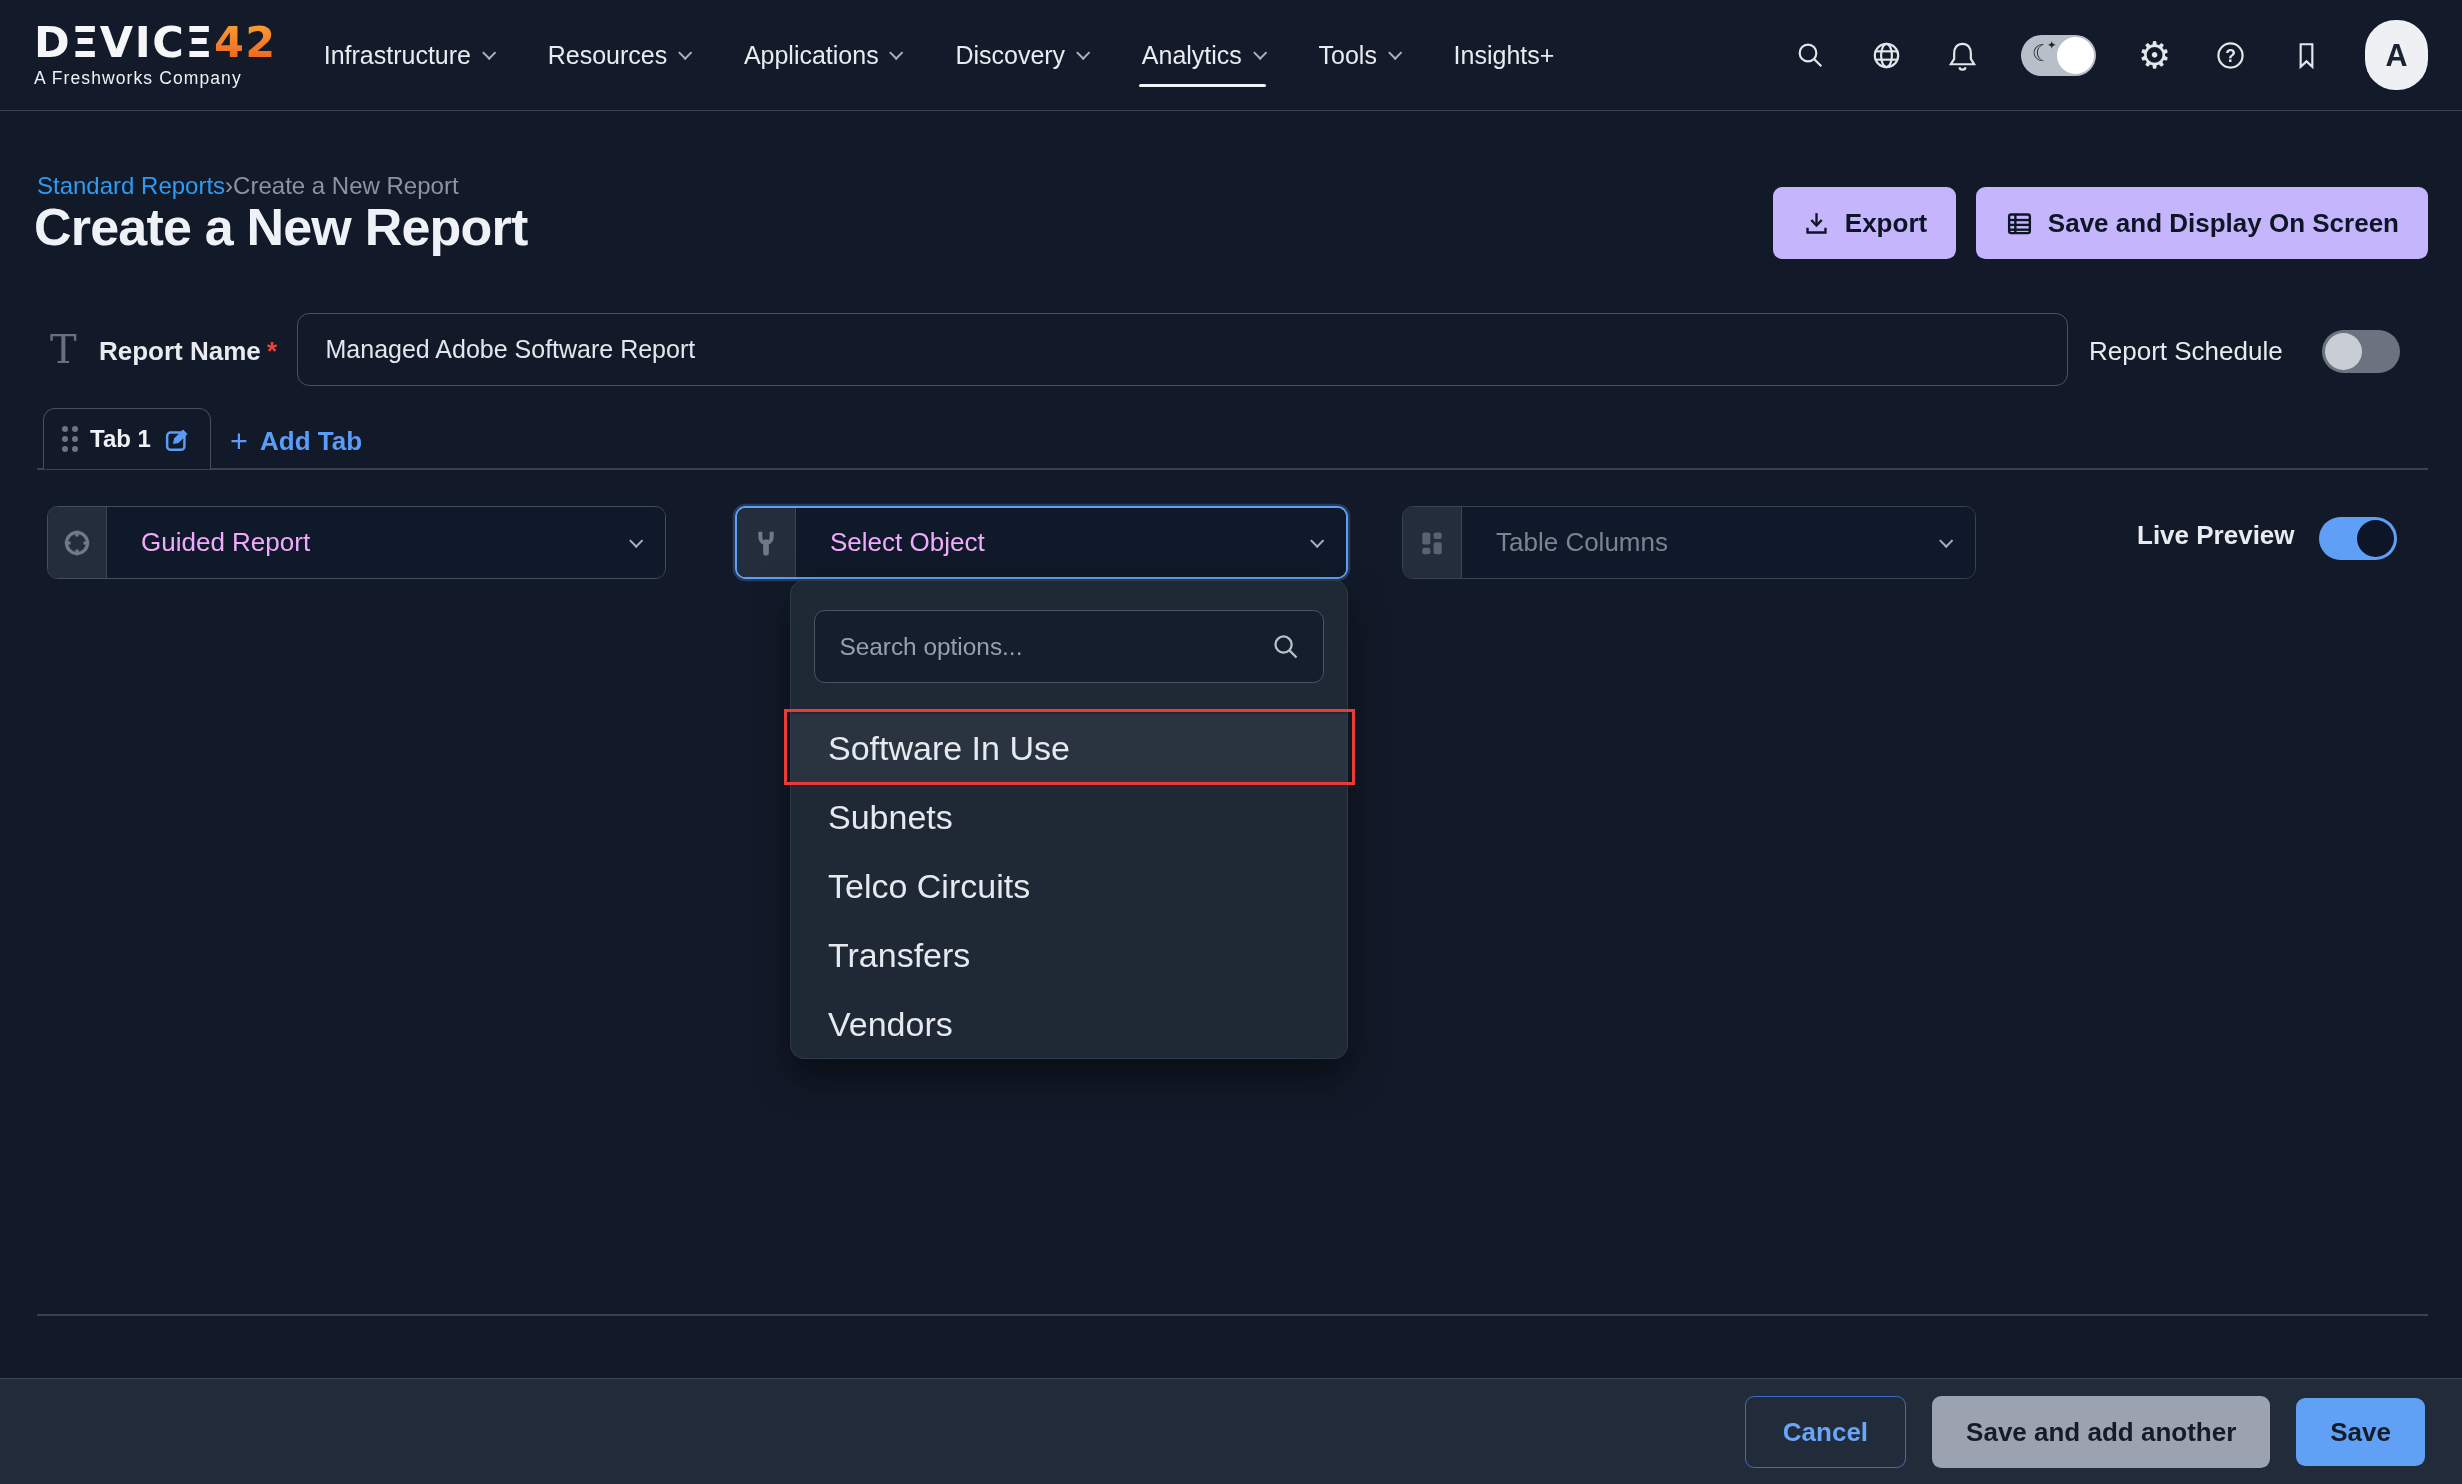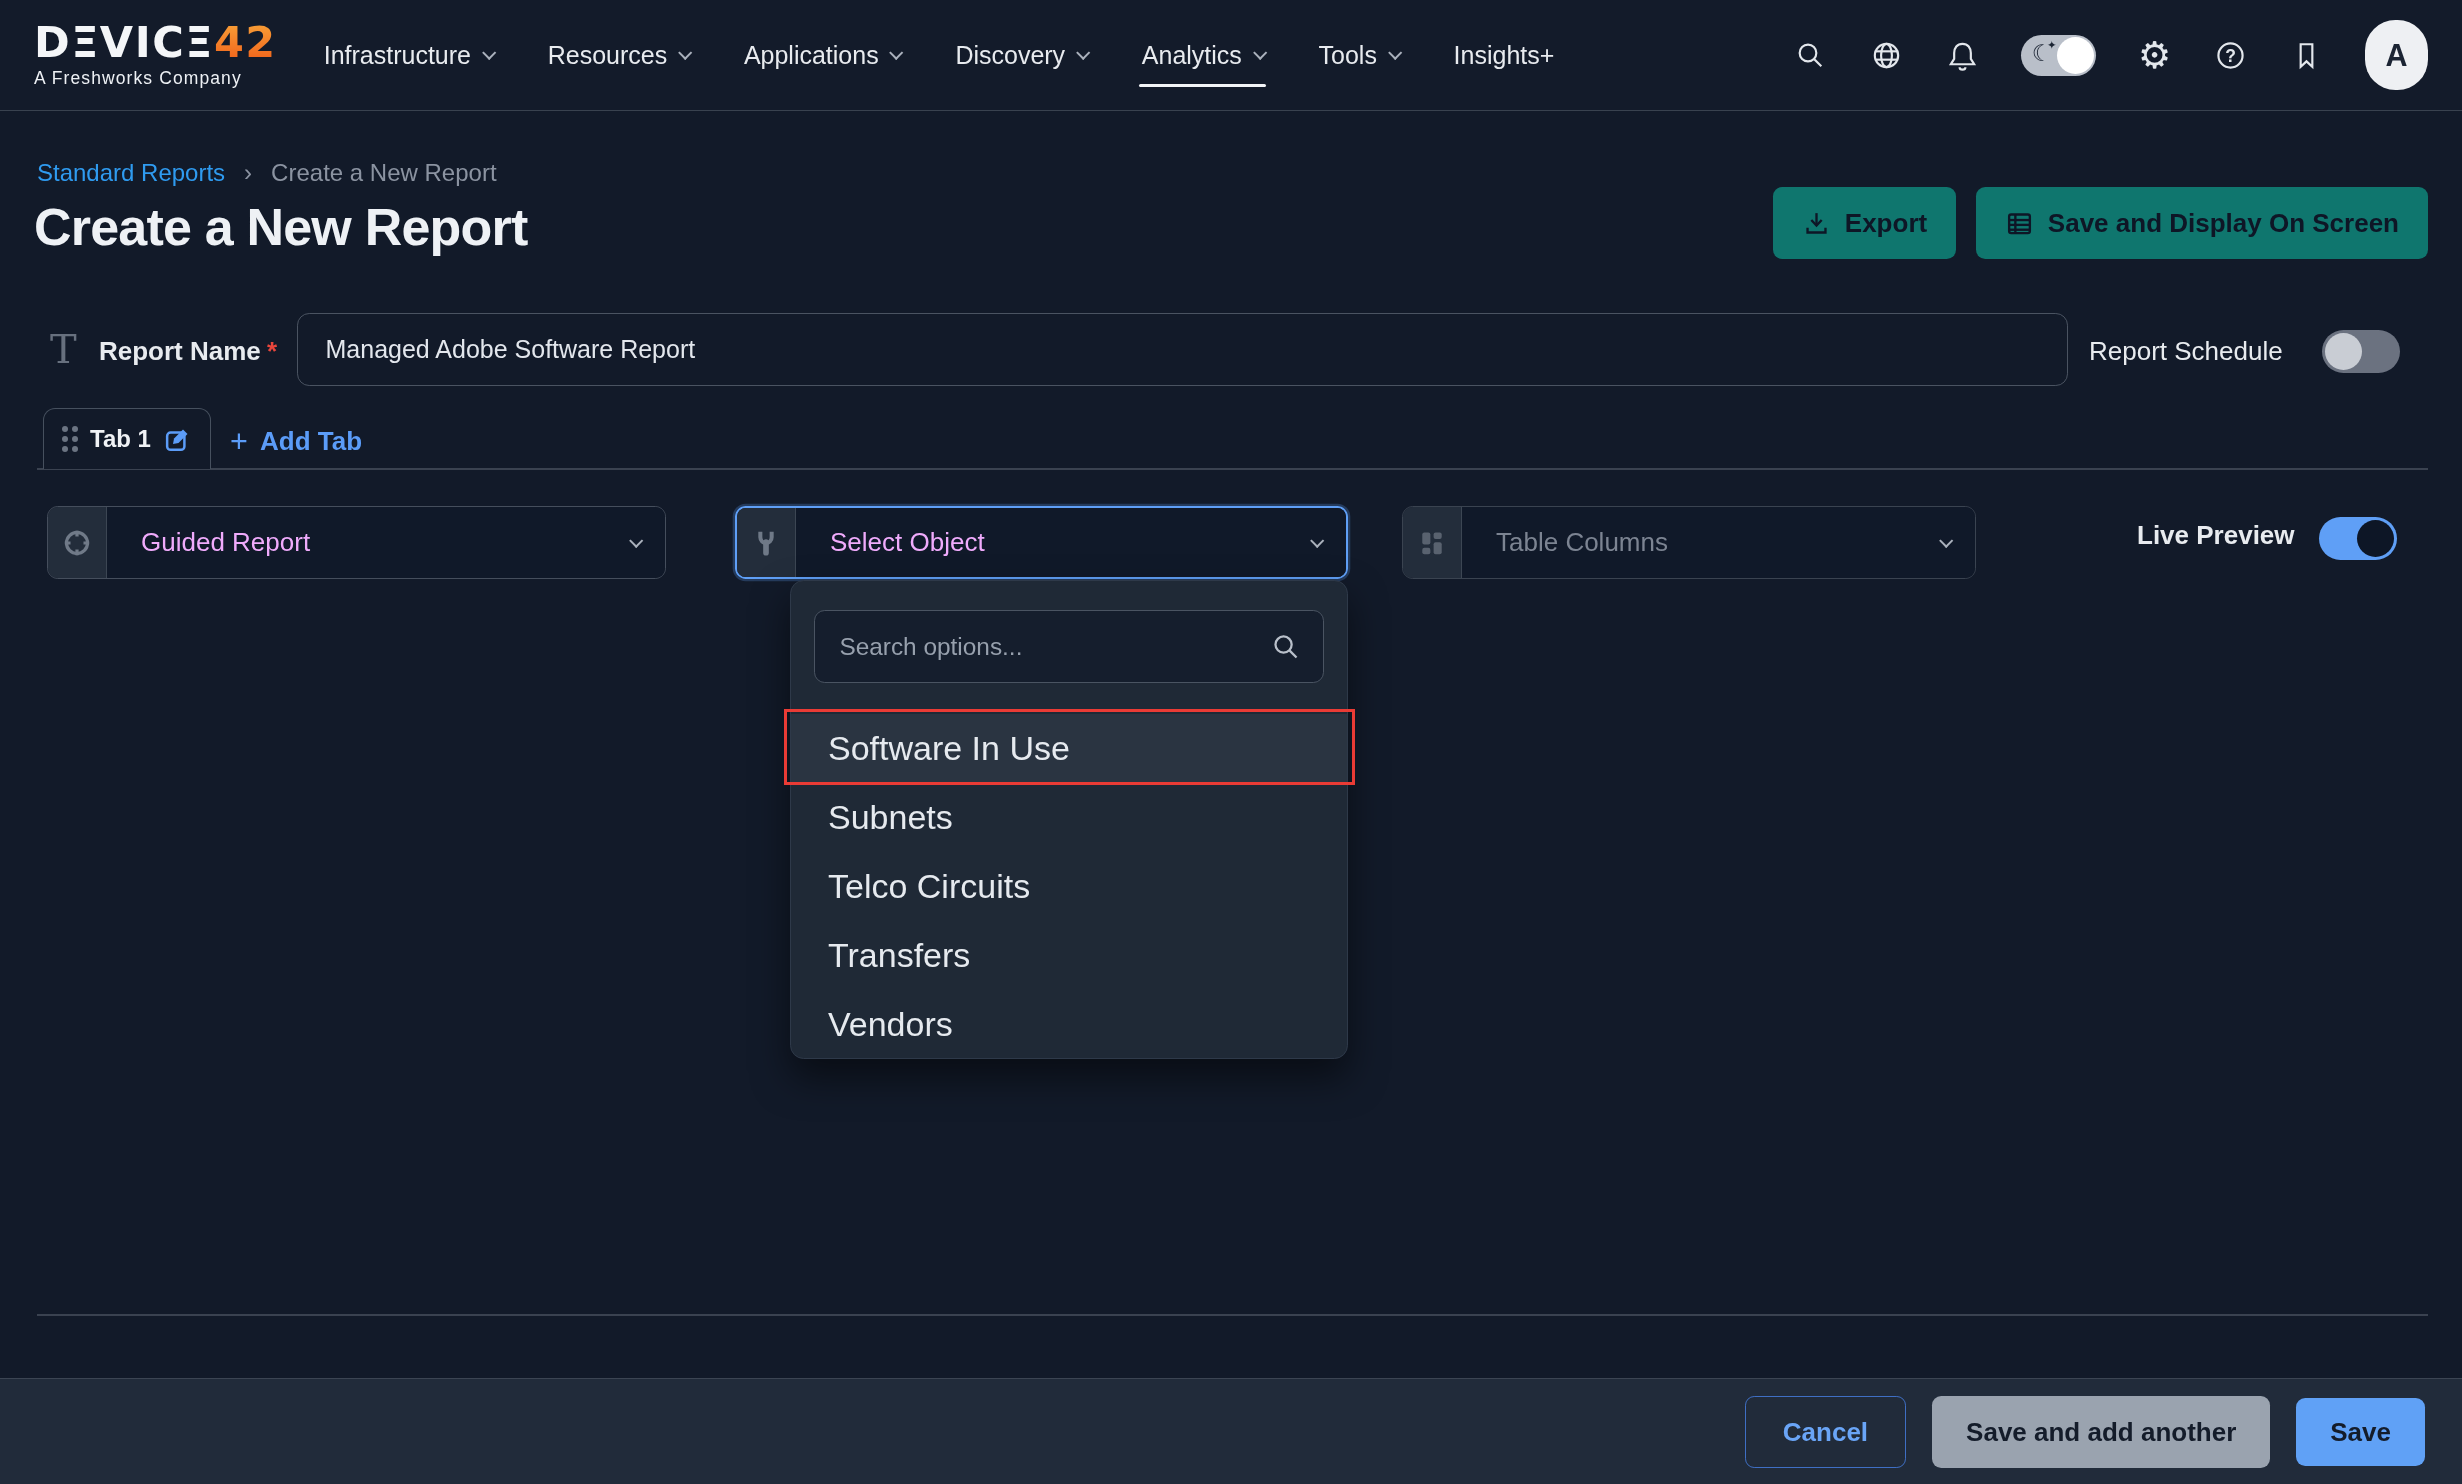--- a/index.html
+++ b/index.html
@@ -24,27 +24,27 @@
   .nav-ic svg { stroke:#e3e7ec; fill:none; stroke-width:2.6; }
   .gear-glyph { font-family:"DejaVu Sans", sans-serif; font-size:37px; color:#e3e7ec; line-height:1; }
   .theme-toggle { position:relative; width:75px; height:41px; border-radius:20.6px; background:#b9bfc9; cursor:pointer; }
   .theme-knob { position:absolute; top:2.3px; right:2.3px; width:37px; height:37px; border-radius:50%; background:#ffffff; }
   .theme-moon { position:absolute; left:10.7px; top:5.3px; font-size:23px; color:#1b2433; font-family:"DejaVu Sans", sans-serif; }
   .theme-spark { position:absolute; left:26px; top:3.1px; font-size:11.4px; color:#1b2433; font-family:"DejaVu Sans", sans-serif; }
   .avatar { width:63px; height:70px; border-radius:30.5px; background:#eef0f3; color:#1b2433; display:flex; align-items:center;
             justify-content:center; font-size:30.5px; font-weight:bold; cursor:pointer; }
 
   
-  .breadcrumb { position:absolute; left:37px; top:159px; font-size:24px; display:flex; gap:19px; align-items:center; }
+  .breadcrumb { position:absolute; left:37px; top:172px; font-size:24px; display:flex; gap:0; align-items:center; }
   .crumb-link { color:#2f9bf0; cursor:pointer; }
   .crumb-sep { color:#8b93a1; }
   .crumb-cur { color:#8b93a1; }
   .page-title { position:absolute; left:34px; top:197px; font-size:52px; font-weight:bold; letter-spacing:-0.8px; color:#eef1f5; }
   .header-actions { position:absolute; right:34px; top:187px; display:flex; gap:20px; }
-  .btn-primary { display:flex; align-items:center; gap:13.7px; height:72px; padding:0 29px; background:#0f766e; color:#0e1626;
+  .btn-primary { display:flex; align-items:center; gap:13.7px; height:72px; padding:0 29px; background:#c4b5fd; color:#0e1626;
                  font-size:26px; font-weight:bold; border:none; border-radius:9.2px; cursor:pointer; font-family:inherit; }
   .btn-primary svg { stroke:#0e1626; fill:none; stroke-width:3.4; }
 
   
   .rn-icon { position:absolute; left:50px; top:326px; font-family:"DejaVu Serif", serif; font-size:40px; color:#67707e; }
   .rn-label { position:absolute; left:99px; top:336px; font-size:26px; color:#e8ebef; font-weight:bold; }
   .rn-req { color:#e8463c; margin-left:6.1px; }
   .rn-input { position:absolute; left:297px; top:313px; width:1771px; height:73px; background:transparent; border:1.5px solid #4a5361;
               border-radius:12.2px; color:#e3e7ed; font-size:25px; padding:0 27.5px; font-family:inherit; outline:none; }
   .rs-label { position:absolute; left:2089px; top:336px; font-size:26px; color:#e8ebef; }

